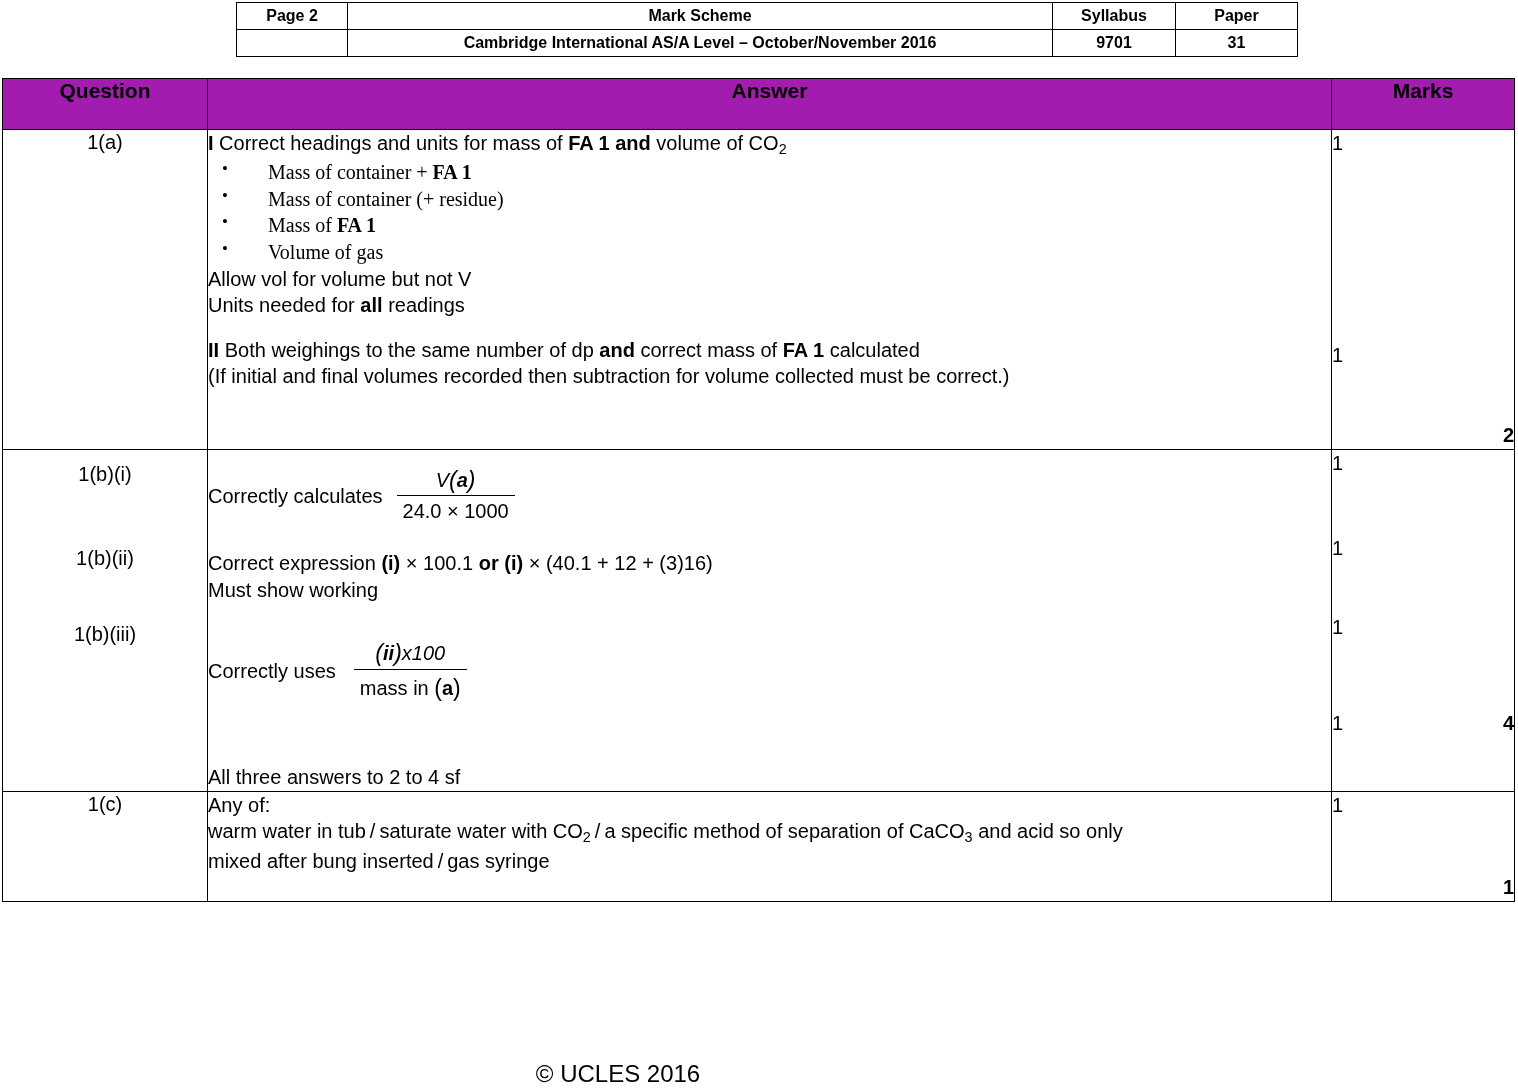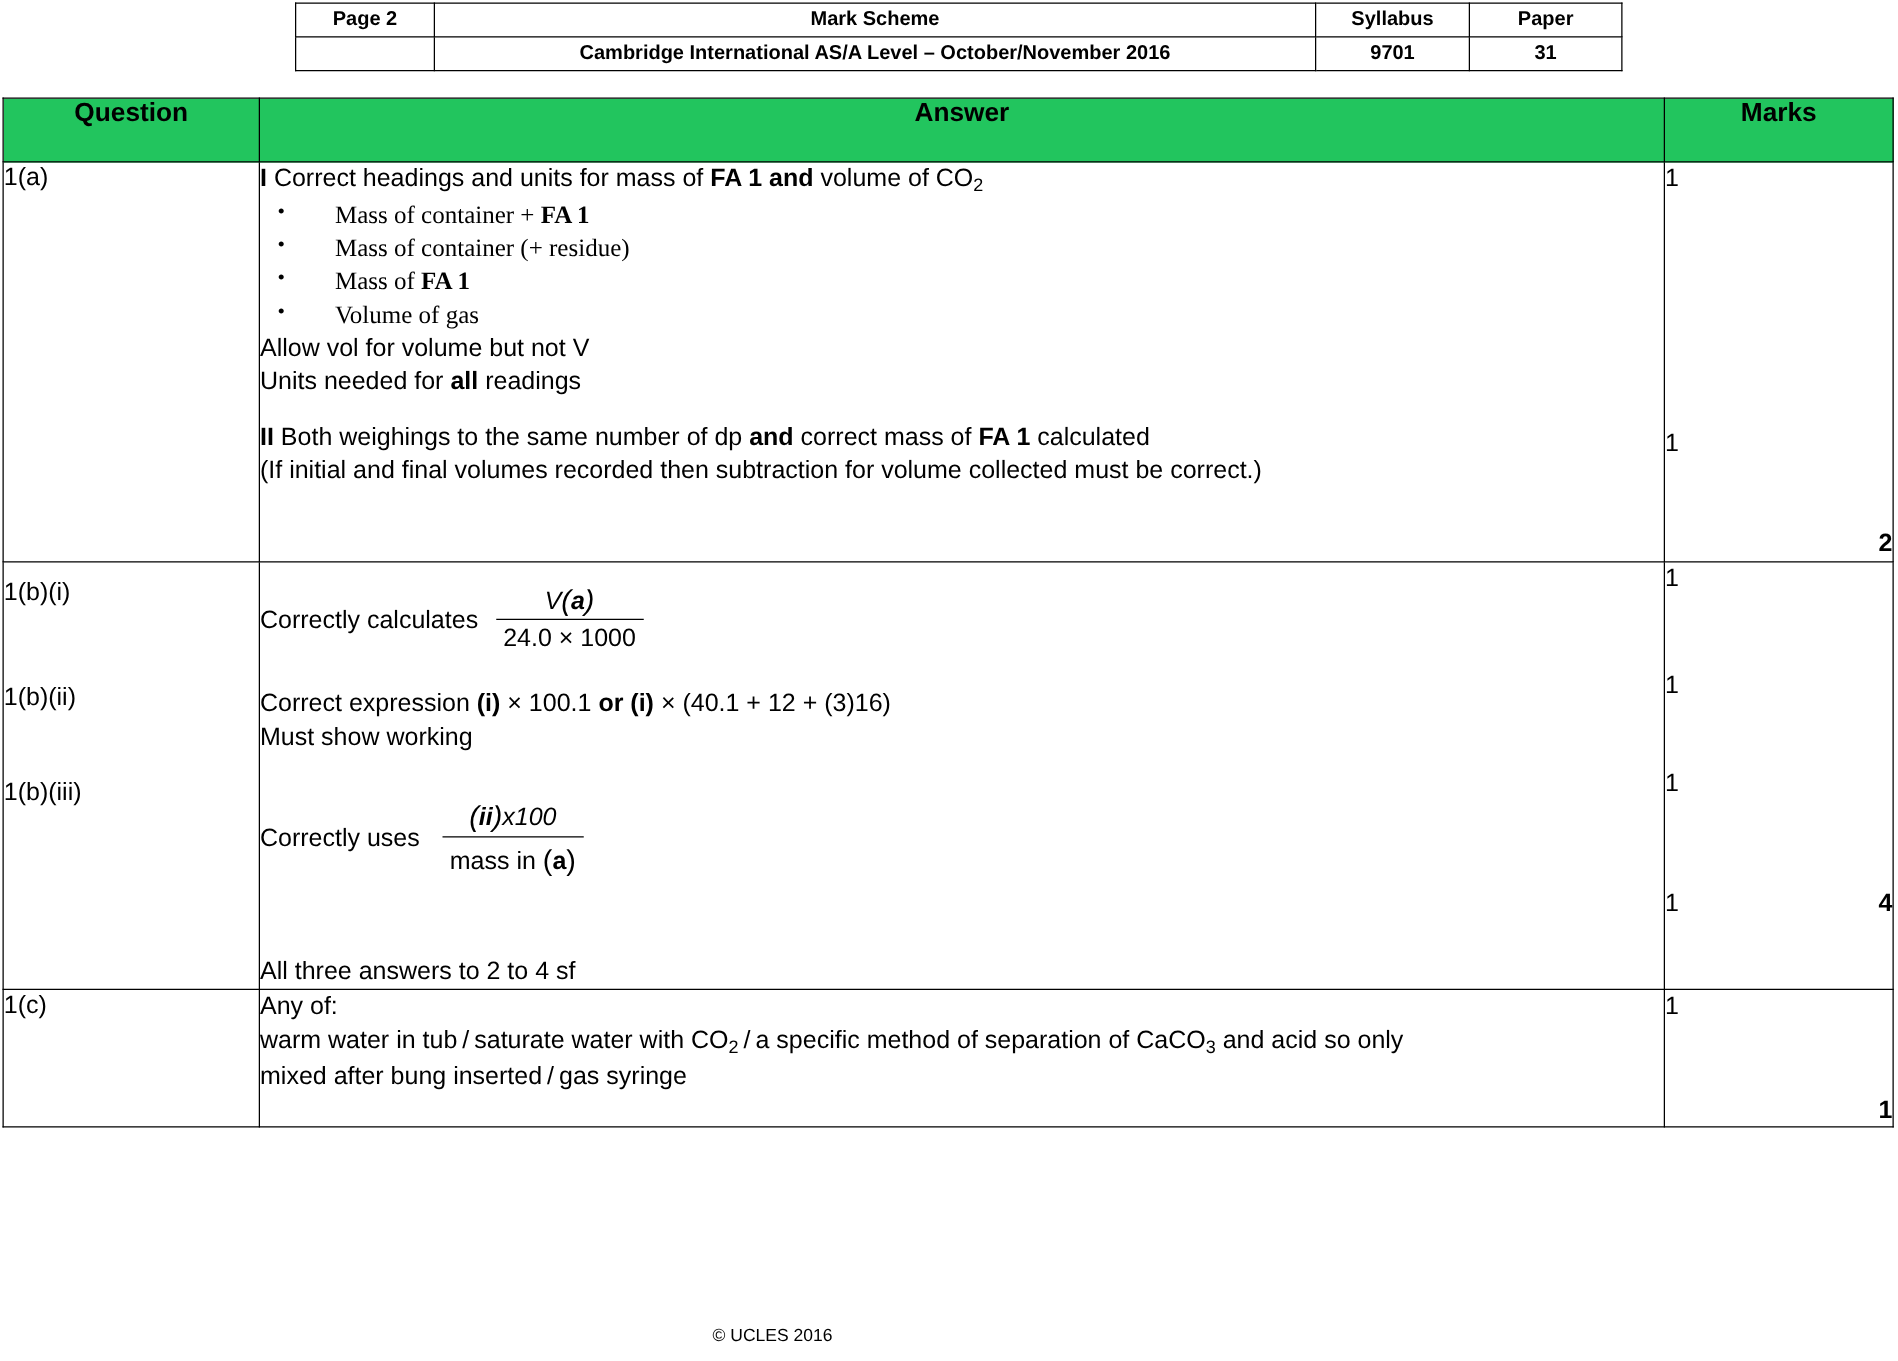--- a/index.html
+++ b/index.html
@@ -61,31 +61,32 @@
   table.ms > tbody > tr > td {
     border: 1.8px solid #000;
     vertical-align: top;
     padding: 0;
   }
   .col-q { width: 205px; }
   .col-a { width: 1124px; }
   .col-m { width: 183px; }
 
   table.ms thead th {
-    background: #22c55e;
+    background: #a21caf;
     font-size: 21px;
     font-weight: bold;
     text-align: center;
     vertical-align: middle;
     height: 50px;
   }
   
   .hair-left { border-left: 1px solid #000 !important; }
 
   .cell-q {
+    text-align: center;
     font-size: 20px;
     padding: 14px 0 0 0;
     line-height: 1.2;
   }
   .cell-a {
     font-size: 20px;
     padding: 12px 8px 8px 14px;
     line-height: 1.33;
   }
   .cell-m {
@@ -171,21 +172,21 @@
     padding: 12px 14px 10px 0;
   }
 
   
   .footer {
     position: absolute;
     left: 0;
     top: 1060px;
     width: 1236px;
     text-align: center;
-    font-size: 14px;
+    font-size: 24px;
   }
 </style>
 </head>
 <body>
 
 <div class="page-header-wrap">
   <table class="page-header">
     <tbody>
       <tr>
         <td class="ph-page">Page 2</td>

